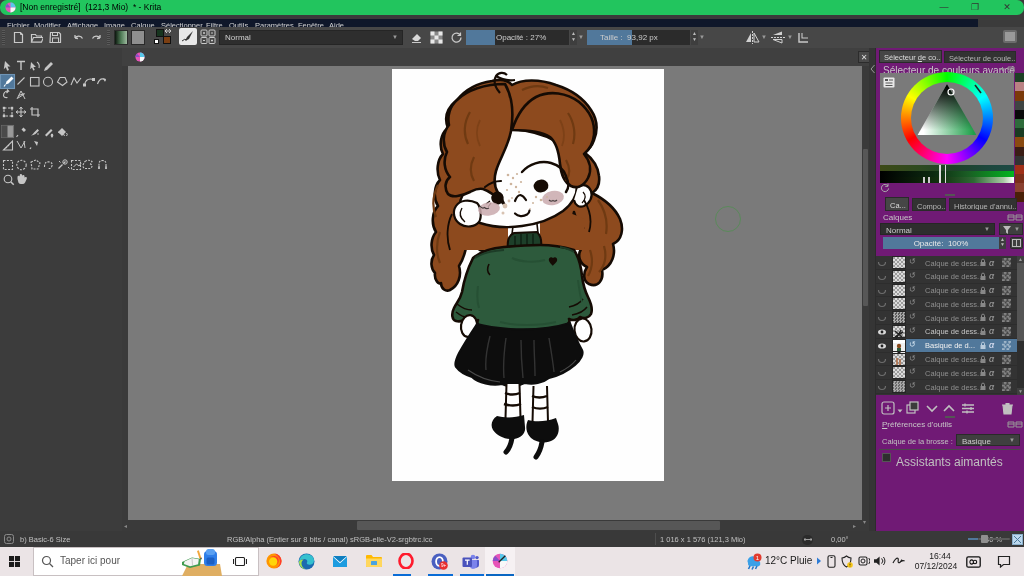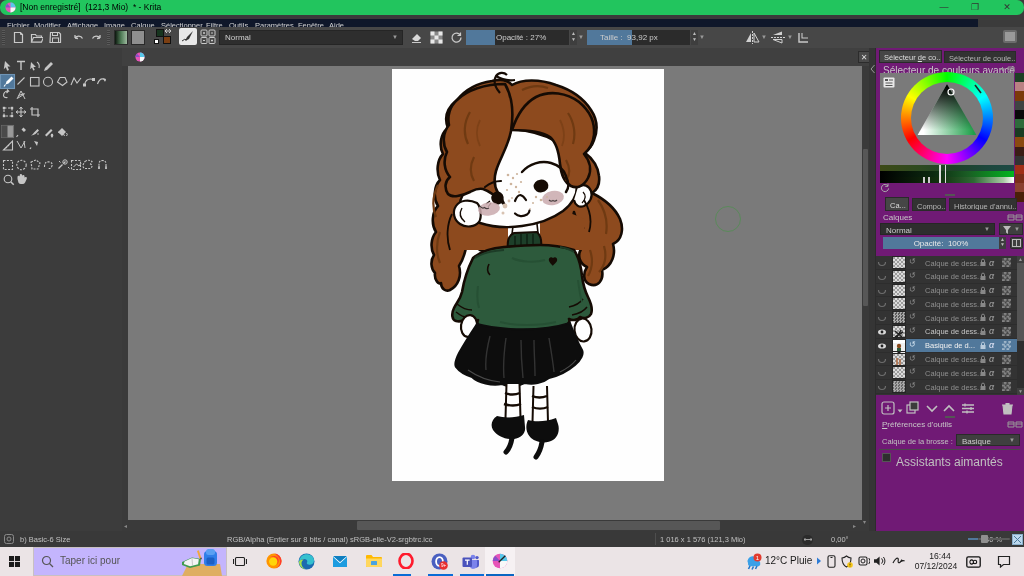--- a/index.html
+++ b/index.html
@@ -40,21 +40,21 @@
 .lrow { position:relative; height:13.8px; border-bottom:1px solid #2d2d2d; }
 .leye { position:absolute; left:1px; top:2px; }
 .lthumb { position:absolute; left:17px; top:1px; width:12px; height:11px; background:repeating-conic-gradient(#dcdcdc 0% 25%, #9c9c9c 0% 50%) 0 0 / 4px 4px; outline:1px solid #252525; }
 .linh { position:absolute; left:33px; top:1px; color:#8a8a8a; font-size:8px; }
 .lname { position:absolute; left:49px; top:2.5px; color:#8f8f8f; font-size:7.5px; width:56px; overflow:hidden; white-space:nowrap; }
 .lico { position:absolute; top:2px; }
 .alpha { position:absolute; left:113px; top:1.5px; color:#a8a8a8; font-size:9px; font-style:italic; }
 .lchk { position:absolute; left:126px; top:2px; width:9px; height:9px; background:repeating-conic-gradient(#828282 0% 25%, #474747 0% 50%) 0 0 / 4.5px 4.5px; }
 
 #taskbar { left:0; top:547px; width:1024px; height:29px; background:#ebe4e6; color:#111; }
-#searchbox { left:33px; top:0px; width:194px; height:29px; background:#c4b5fd; border:1px solid #c8c0c2; font-size:10px; color:#555; }
+#searchbox { left:33px; top:0px; width:226px; height:29px; background:#ffffff; border:1px solid #c8c0c2; font-size:10px; color:#555; }
 </style>
 </head>
 <body>
 <div id="app">
 
   <div class="abs" id="titlebar">
     <svg class="abs" style="left:5px;top:2px" width="11" height="11" viewBox="0 0 24 24">
         <circle cx="12" cy="12" r="11" fill="#e754b8"></circle>
         <path d="M12 1 A11 11 0 0 1 23 12 L12 12 Z" fill="#58c9ea"></path>
         <path d="M23 12 A11 11 0 0 1 12 23 L12 12 Z" fill="#f8f8f8"></path>

